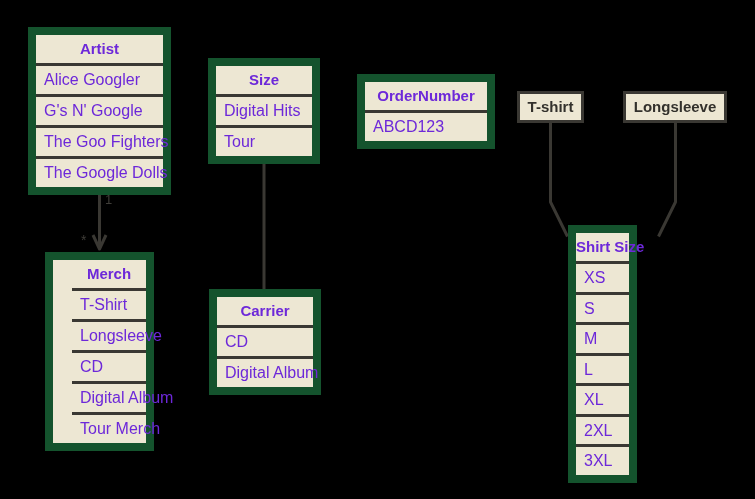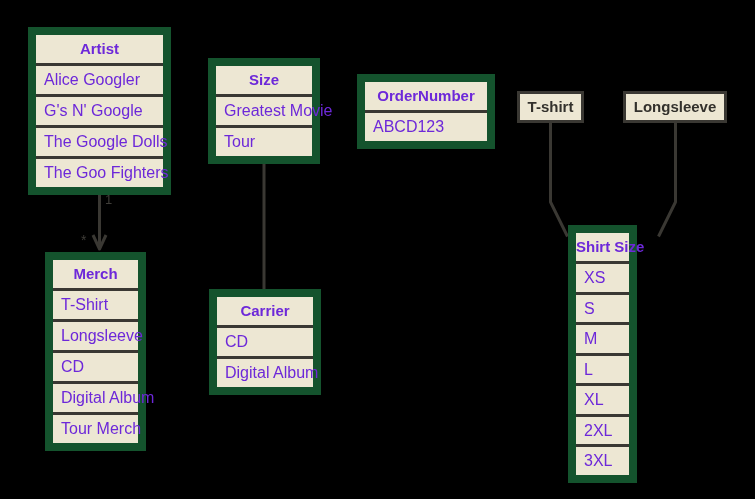--- a/index.html
+++ b/index.html
@@ -23,21 +23,21 @@
   .label-box {
     position:absolute; background:#EDE7D3; border:3px solid #3A3833;
     box-sizing:border-box; color:#33312C; height:32px; line-height:26px;
     text-align:center; font-weight:bold; font-size:15px; white-space:nowrap;
   }
   #artist      { left:28px;  top:27px;  width:143px; }
   #album       { left:208px; top:58px;  width:112px; }
   #ordernumber { left:357px; top:74px;  width:138px; }
   #tshirt      { left:517px; top:91px;  width:67px;  }
   #longsleeve  { left:623px; top:91px;  width:104px; }
-  #merch       { left:45px;  top:252px; width:101px; }
+  #merch       { left:45px;  top:252px; width:109px;padding-left:19px; }
   #carrier     { left:209px; top:289px; width:112px; }
   #shirtsize   { left:568px; top:225px; width:69px;  }
   svg.connector-layer { position:absolute; left:0; top:0; pointer-events:none; }
   svg .edge { stroke:#3A3833; stroke-width:3; fill:none; stroke-linejoin:round; }
   svg .card { fill:#3F3D38; font-family:"Liberation Sans", sans-serif; }
 </style>
 </head>
 <body>
 
 <div class="canvas">
@@ -51,27 +51,27 @@
     <path class="edge" d="M264,154 L264,301"></path>
 
     <path class="edge" d="M550.5,123 L550.5,202 L567.5,236.5"></path>
     <path class="edge" d="M675.5,123 L675.5,202 L658.5,236.5"></path>
   </svg>
 
   <div class="entity" id="artist">
     <div class="hdr">Artist</div>
     <div class="row">Alice Googler</div>
     <div class="row">G's N' Google</div>
+    <div class="row">The Goo Fighters</div>
     <div class="row">The Google Dolls</div>
-    <div class="row">The Goo Fighters</div>
   </div>
 
   <div class="entity" id="album">
     <div class="hdr">Size</div>
-    <div class="row">Greatest Movie</div>
+    <div class="row">Digital Hits</div>
     <div class="row">Tour</div>
   </div>
 
   <div class="entity" id="ordernumber">
     <div class="hdr">OrderNumber</div>
     <div class="row">ABCD123</div>
   </div>
 
   <div class="label-box" id="tshirt">
     <span>T-shirt</span>

